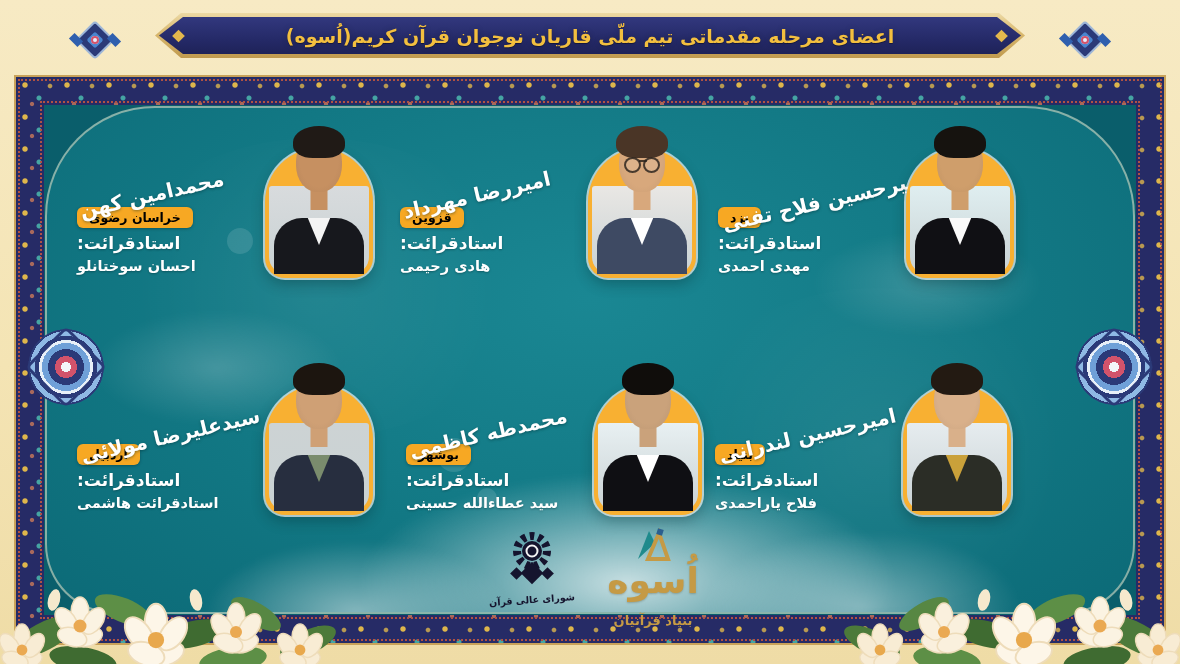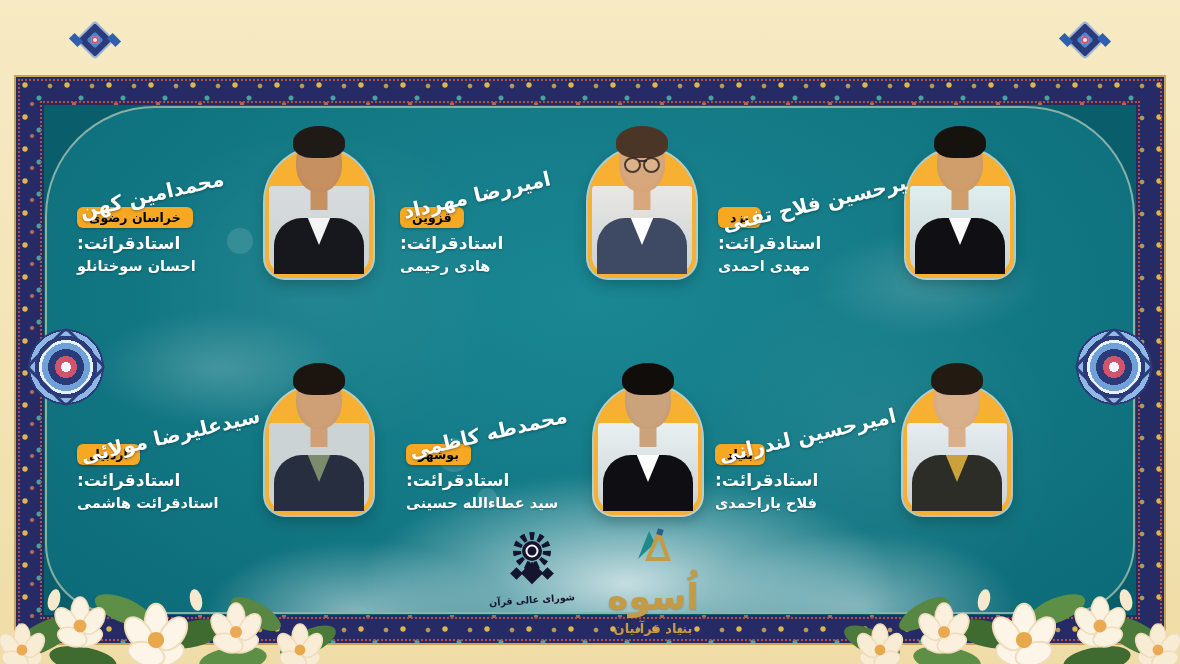--- a/index.html
+++ b/index.html
@@ -98,23 +98,23 @@
   .inst-label{font-size:17px;font-weight:bold;color:#ffffff;text-shadow:0 1px 2px rgba(0,40,45,.4);}
   .inst-name{font-size:14.5px;font-weight:bold;color:#ffffff;text-shadow:0 1px 2px rgba(0,40,45,.4);}
 
   .c1{left:70px;top:148px}.c2{left:393px;top:148px}.c3{left:711px;top:148px}
   .c4{left:70px;top:385px}.c5{left:399px;top:385px}.c6{left:708px;top:385px}
 
   
   .council-logo{position:absolute;left:486px;top:531px;width:92px;text-align:center;z-index:8;}
   .council-caption{direction:rtl;font-size:9.5px;font-weight:bold;color:#15142e;margin-top:1px;transform:rotate(-4deg);}
   .osveh-logo{position:absolute;left:582px;top:527px;width:142px;text-align:center;z-index:8;}
-  .osveh-wordmark{direction:rtl;font-size:36px;font-weight:bold;color:#c59a45;line-height:1;margin-top:18px;
+  .osveh-wordmark{direction:rtl;font-size:36px;font-weight:bold;color:#c59a45;line-height:1;margin-top:2px;
     text-shadow:0 1px 2px rgba(60,40,0,.25);}
-  .osveh-subtitle{direction:rtl;font-size:13px;font-weight:bold;color:#c59a45;margin-top:6px;}
+  .osveh-subtitle{direction:rtl;font-size:13px;font-weight:bold;color:#c59a45;margin-top:14px;}
 
   
   .flowers{position:absolute;bottom:-8px;width:350px;height:130px;z-index:9;pointer-events:none;}
   .flowers.left{left:-12px}
   .flowers.right{right:-12px;transform:scaleX(-1);}
 </style>
 </head>
 <body>
 
 <div class="poster">
@@ -129,20 +129,25 @@
     <div class="cloud" style="left:150px;top:430px;width:320px;height:150px;opacity:.55"></div>
     <div class="cloud" style="left:650px;top:420px;width:330px;height:160px;opacity:.5"></div>
     <div class="cloud" style="left:40px;top:200px;width:260px;height:120px;opacity:.22"></div>
     <div class="cloud" style="left:760px;top:120px;width:240px;height:110px;opacity:.18"></div>
     <div class="bokeh" style="left:390px;top:330px;width:34px;height:34px"></div>
     <div class="bokeh" style="left:430px;top:380px;width:20px;height:20px"></div>
     <div class="bokeh" style="left:180px;top:120px;width:26px;height:26px"></div>
     <div class="bokeh" style="left:930px;top:300px;width:30px;height:30px"></div>
   </div>
 
+  <div class="banner">
+    <div class="banner-inner">
+      <div class="banner-title">اعضای مرحله مقدماتی تیم ملّی قاریان نوجوان قرآن کریم(اُسوه)</div>
+    </div>
+  </div>
   <div class="tiny-ornament left">
     <span class="spike l"></span>
       <span class="spike r"></span>
       <span class="dot"></span>
   </div>
   <div class="tiny-ornament right">
     <span class="spike l"></span>
       <span class="spike r"></span>
       <span class="dot"></span>
   </div>

